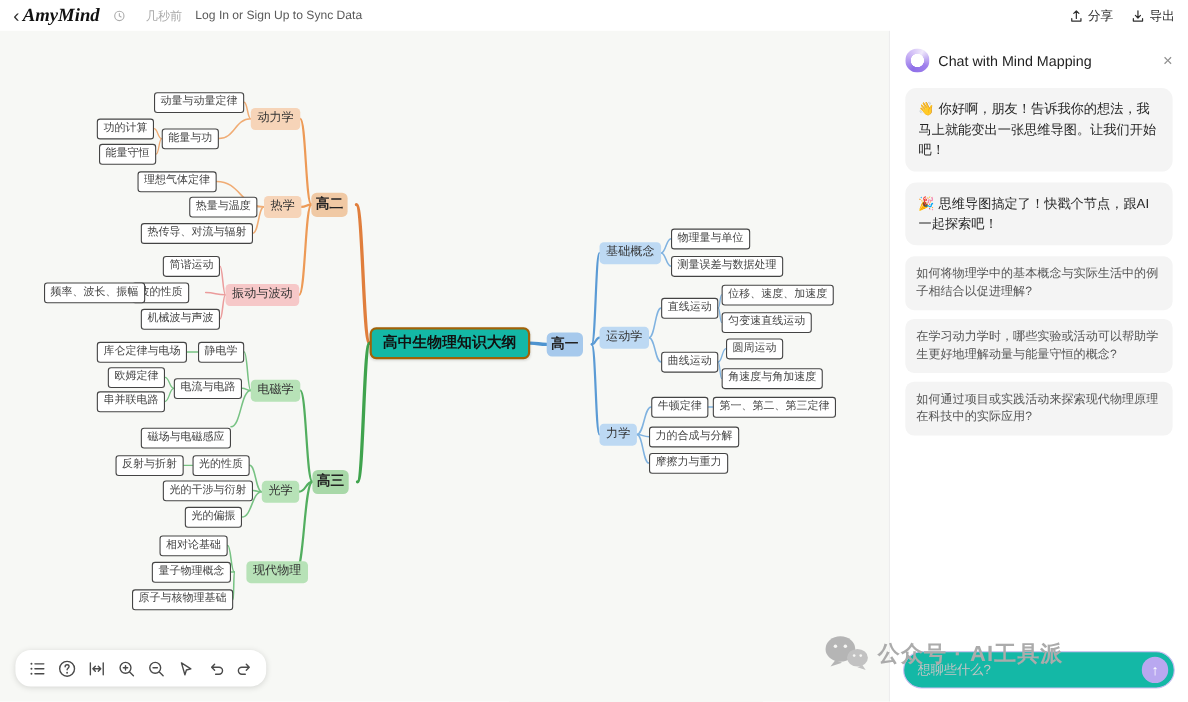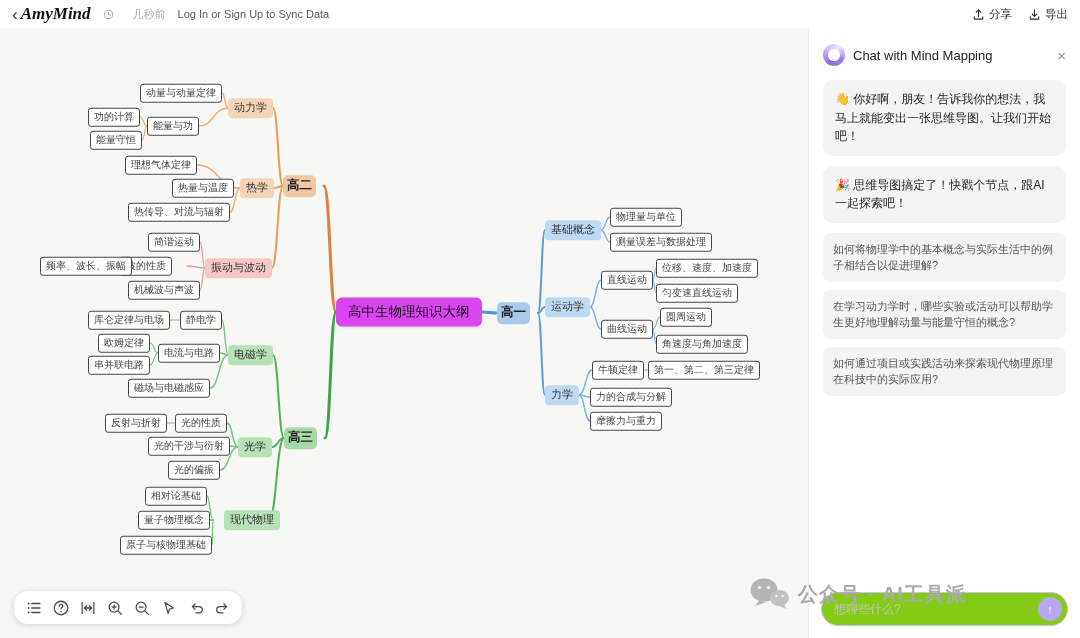--- a/index.html
+++ b/index.html
@@ -16,21 +16,21 @@
   .topbar-right { margin-left:auto; display:flex; gap:16px; color:#2f2f2f; font-size:11.5px; }
   .tb-action { display:flex; align-items:center; gap:4px; cursor:pointer; }
 
   
   .main { flex:1; min-height:0; display:flex; }
   .canvas { position:relative; flex:1; background:#F7F8F5; overflow:hidden; }
   #edges { position:absolute; left:0; top:0; width:100%; height:100%; pointer-events:none; }
 
   
   .node { position:absolute; transform:translateY(-50%); white-space:nowrap; cursor:pointer; line-height:1.25; }
-  .node.root { background:#d946ef; border:2px solid #d946ef; border-radius:6px; font-size:13.5px; font-weight:normal; color:#111;
+  .node.root { background:#14b8a6; border:2px solid #a16207; border-radius:6px; font-size:13.5px; font-weight:bold; color:#111;
                padding:4px 10px; box-shadow:0 1px 2px rgba(0,0,0,.10); z-index:3; }
   .node.grade { border-radius:5px; font-size:12.5px; font-weight:bold; color:#222; padding:3px 4px; z-index:2; }
   .grade-blue   { background:#A6C9EC; }
   .grade-orange { background:#F0C9A4; }
   .grade-green  { background:#A8D8A8; }
   .node.topic { border-radius:4px; font-size:11px; color:#333; padding:3px 6px; z-index:2; }
   .topic-blue   { background:#BDD9F3; }
   .topic-orange { background:#F6D4B8; }
   .topic-pink   { background:#F6C8C8; }
   .topic-green  { background:#B7E2B7; }
@@ -60,21 +60,21 @@
       radial-gradient(circle at 50% 50%, #ffffff 37%, rgba(255,255,255,0) 40%),
       conic-gradient(from 210deg, #8E6FE8, #C9B2F5, #EFE8FB, #9F7FEC, #8E6FE8); }
   .chat-title { font-size:13px; color:#222; }
   .chat-close { margin-left:auto; color:#8f8f8f; font-size:15px; cursor:pointer; line-height:1; }
   .msg { background:#F4F4F4; border-radius:10px; padding:10px 12px; font-size:12px; line-height:1.55;
          color:#262626; margin-bottom:10px; }
   .try-label { font-size:11px; color:#9a9a9a; margin:8px 0 8px 2px; }
   .sugg { background:#F4F4F4; border-radius:8px; padding:8px 10px; font-size:11px; line-height:1.5;
           color:#555; margin-bottom:8px; cursor:pointer; }
   .chat-inputbar { position:absolute; left:12px; right:12px; bottom:12px; height:34px;
-                   border:1.5px solid #CBBCF2; border-radius:18px; background:#84cc16;
+                   border:1.5px solid #CBBCF2; border-radius:18px; background:#14b8a6;
                    display:flex; align-items:center; padding:0 5px 0 12px; }
   .chat-input { flex:1; border:none; outline:none; font-size:12px; color:#333; background:transparent; min-width:0; }
   .chat-input::placeholder { color:#c4c4c4; }
   .send-btn { width:24px; height:24px; flex:none; border-radius:50%; background:#B9A8F0; color:#fff;
               border:none; display:flex; align-items:center; justify-content:center; font-size:13px; cursor:pointer; }
 
   
   .watermark { position:absolute; left:748px; top:576px; display:flex; align-items:center; gap:8px;
                color:#ABABAB; font-size:20px; font-weight:700; letter-spacing:1px; z-index:99; pointer-events:none; }
 </style>
@@ -195,21 +195,21 @@
           <div class="node sub sub-pink" style="left: 120px; top: 238px;">波的性质</div>
           <div class="node sub leaf-pink" style="left: 40px; top: 238px;">频率、波长、振幅</div>
           <div class="node sub sub-pink" style="left: 128px; top: 262px;">机械波与声波</div>
           <div class="node grade grade-green" style="left: 284px; top: 410px;">高三</div>
           <div class="node topic topic-green" style="left: 228px; top: 327px;">电磁学</div>
           <div class="node sub sub-green" style="left: 180px; top: 292px;">静电学</div>
           <div class="node sub leaf-green" style="left: 88px; top: 292px;">库仑定律与电场</div>
           <div class="node sub sub-green" style="left: 158px; top: 325px;">电流与电路</div>
           <div class="node sub leaf-green" style="left: 98px; top: 315px;">欧姆定律</div>
           <div class="node sub leaf-green" style="left: 88px; top: 337px;">串并联电路</div>
-          <div class="node sub sub-green" style="left: 128px; top: 360px;">磁场与电磁感应</div>
+          <div class="node sub sub-green" style="left: 128px; top: 370px;">磁场与电磁感应</div>
           <div class="node topic topic-green" style="left: 238px; top: 419px;">光学</div>
           <div class="node sub sub-green" style="left: 175px; top: 395px;">光的性质</div>
           <div class="node sub leaf-green" style="left: 105px; top: 395px;">反射与折射</div>
           <div class="node sub sub-green" style="left: 148px; top: 418px;">光的干涉与衍射</div>
           <div class="node sub sub-green" style="left: 168px; top: 442px;">光的偏振</div>
           <div class="node topic topic-green" style="left: 224px; top: 492px;">现代物理</div>
           <div class="node sub sub-green" style="left: 145px; top: 468px;">相对论基础</div>
           <div class="node sub sub-green" style="left: 138px; top: 492px;">量子物理概念</div>
           <div class="node sub sub-green" style="left: 120px; top: 517px;">原子与核物理基础</div>
         </div>

